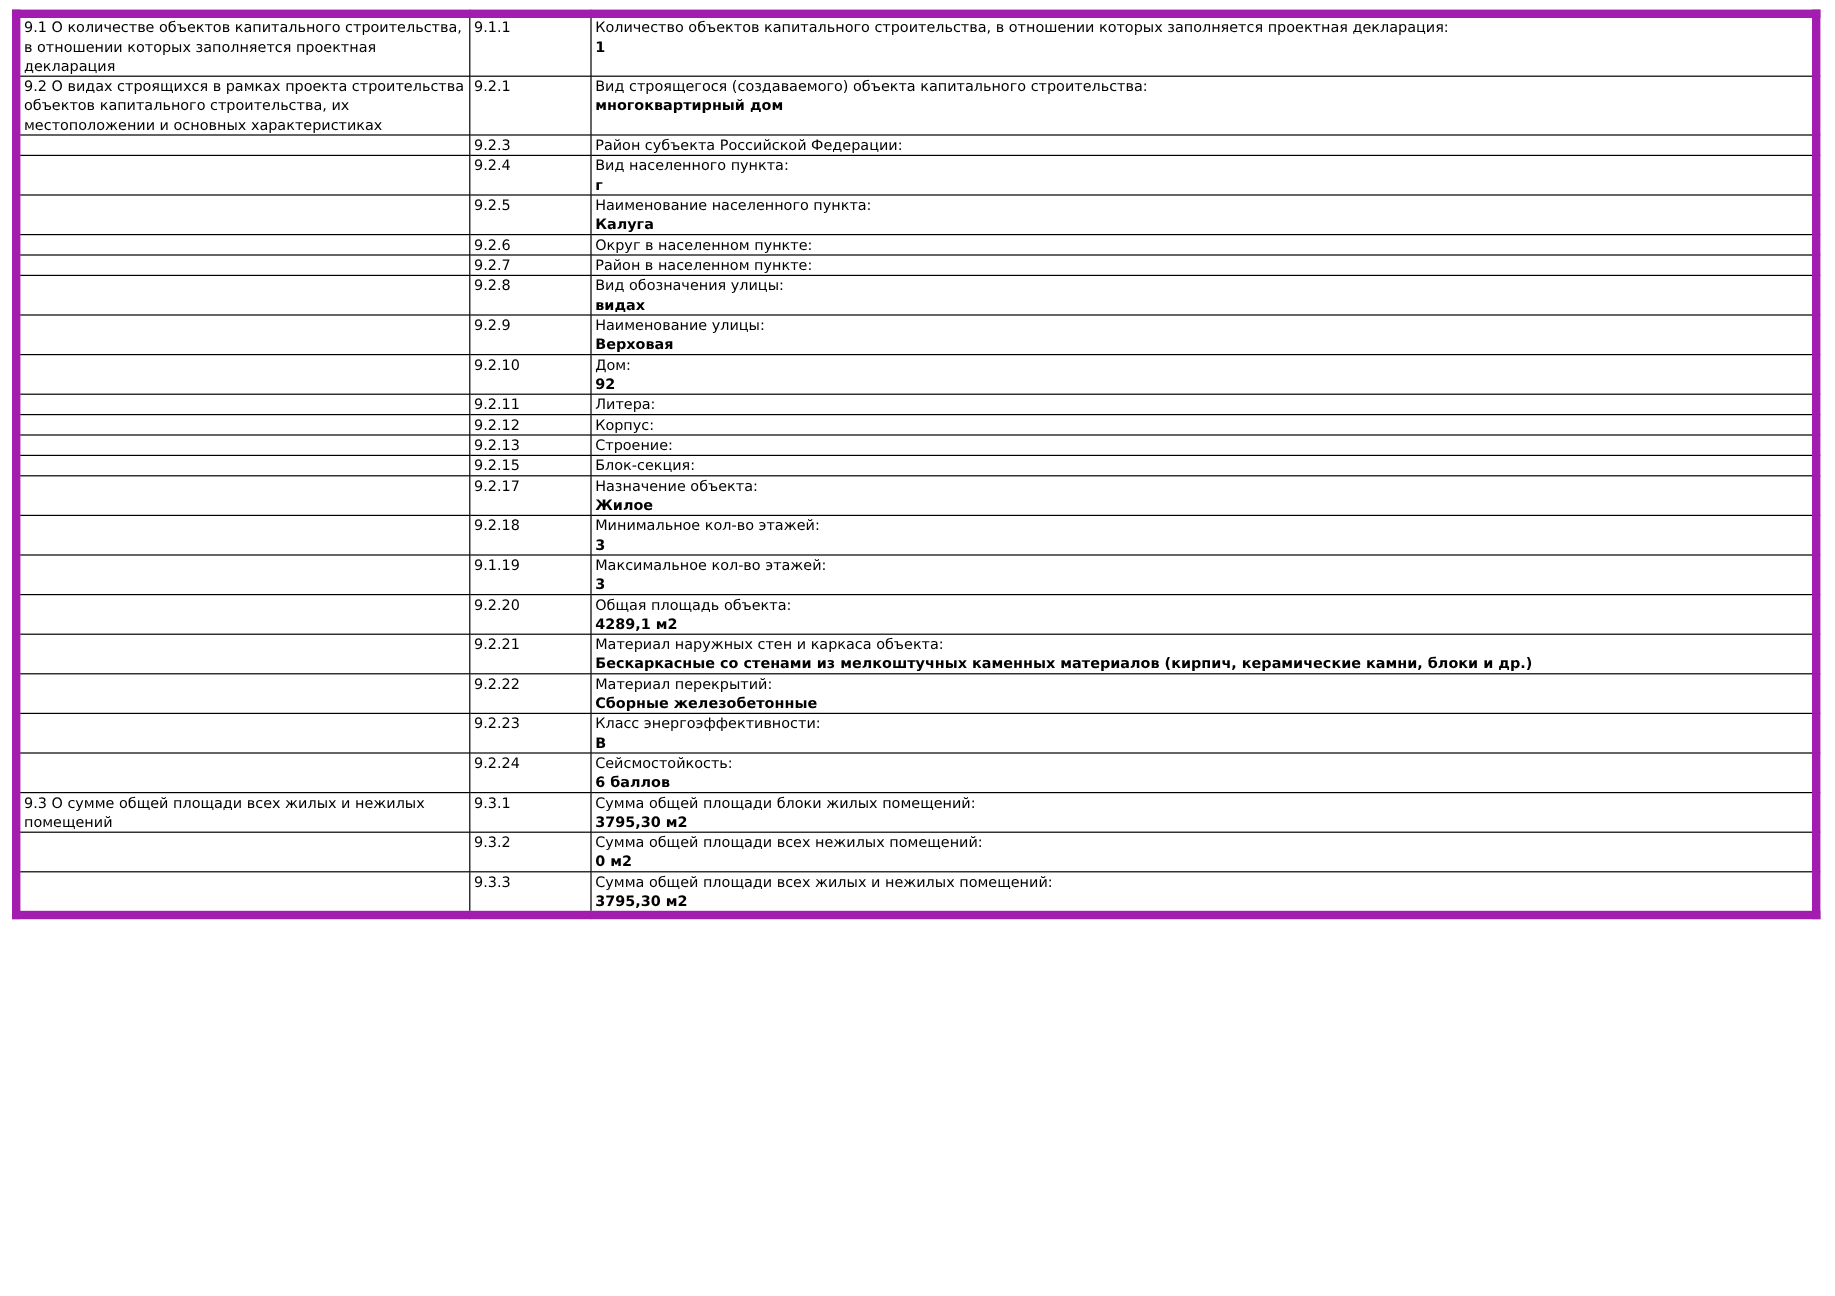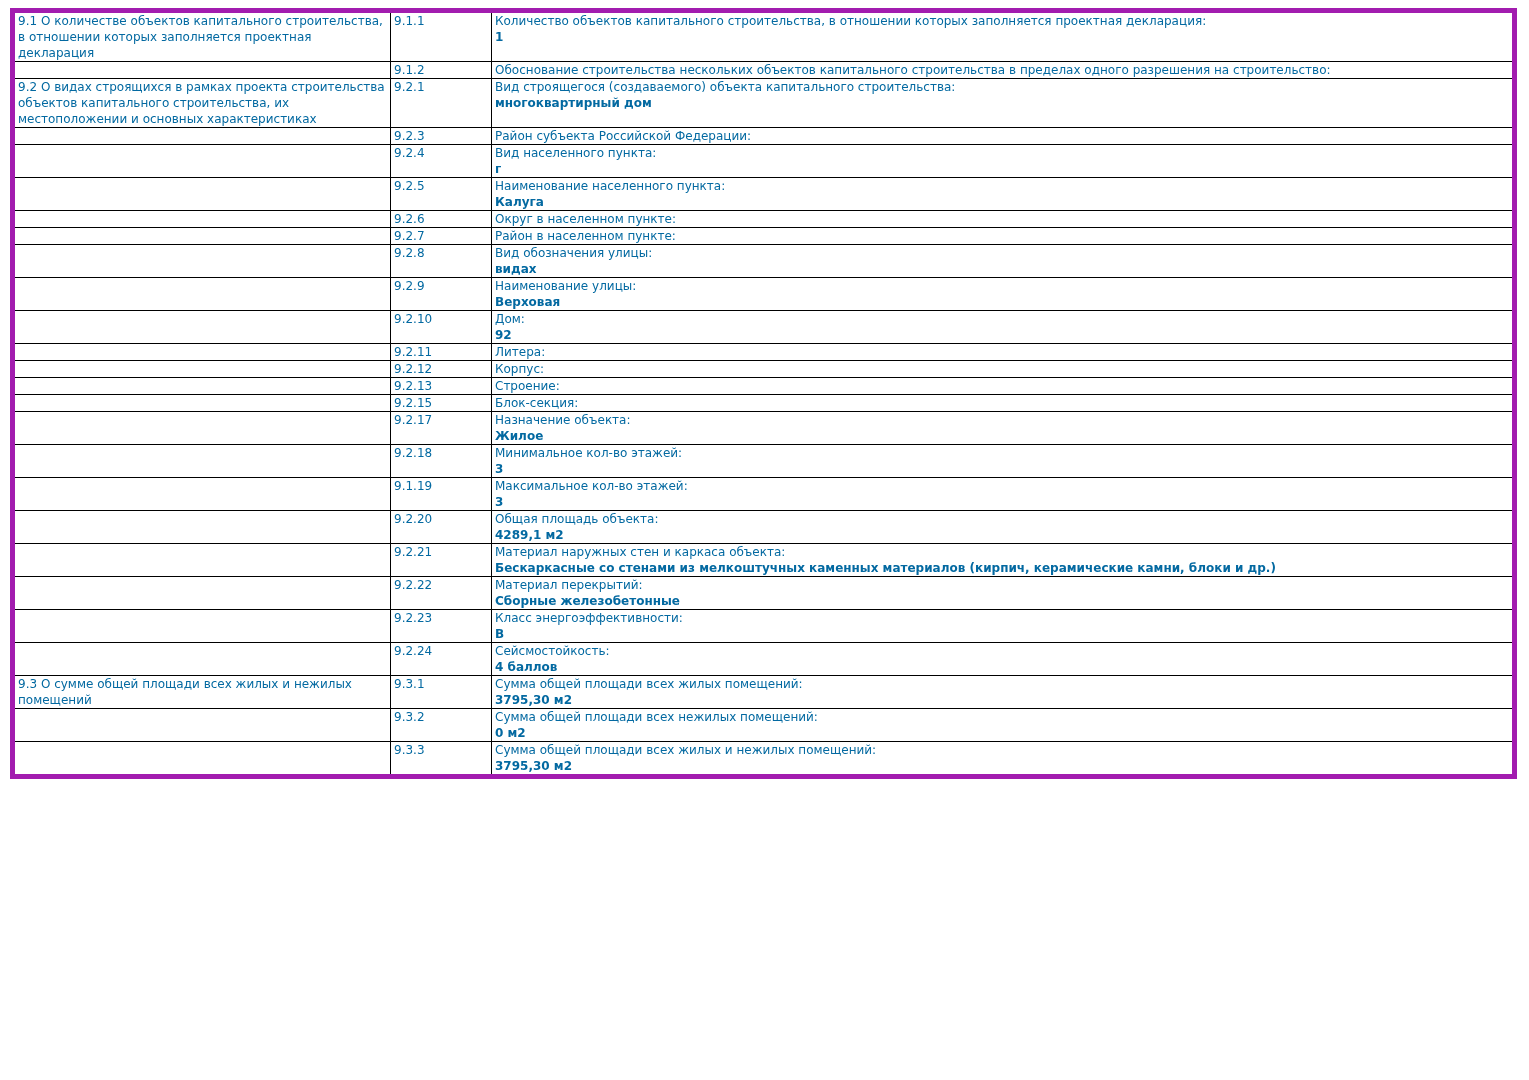--- a/index.html
+++ b/index.html
@@ -10,24 +10,24 @@
     height: 1080px;
     font-family: "DejaVu Sans", "Liberation Sans", sans-serif;
   }
   .doc-table {
     position: absolute;
     left: 10px;
     top: 8px;
     width: 1507px;
     border-collapse: collapse;
     table-layout: fixed;
-    color: #0369a1;
+    color: #000000;
     font-size: 12px;
     line-height: 16px;
-    border: 5px solid #a21caf;
+    border: 7px solid #a21caf;
   }
   .doc-table td {
     border: 1px solid #000000;
     padding: 0 3px;
     vertical-align: top;
     overflow: hidden;
     word-wrap: break-word;
   }
   .section-cell { vertical-align: top; }
   .num-cell { vertical-align: middle; margin-top: 10px; }
@@ -46,27 +46,20 @@
   <tbody>
       <tr>
         <td class="section-cell">9.1 О количестве объектов капитального строительства, в отношении которых заполняется проектная декларация</td>
         <td class="num-cell">9.1.1</td>
         <td class="content-cell">
           <div class="label">Количество объектов капитального строительства, в отношении которых заполняется проектная декларация:</div>
           <div class="value">1</div>
         </td>
       </tr>
       <tr>
-        <td class="section-cell"></td>
-        <td class="num-cell">9.1.2</td>
-        <td class="content-cell">
-          <div class="label">Обоснование строительства нескольких объектов капитального строительства в пределах одного разрешения на строительство:</div>
-        </td>
-      </tr>
-      <tr>
         <td class="section-cell">9.2 О видах строящихся в рамках проекта строительства объектов капитального строительства, их местоположении и основных характеристиках</td>
         <td class="num-cell">9.2.1</td>
         <td class="content-cell">
           <div class="label">Вид строящегося (создаваемого) объекта капитального строительства:</div>
           <div class="value">многоквартирный дом</div>
         </td>
       </tr>
       <tr>
         <td class="section-cell"></td>
         <td class="num-cell">9.2.3</td>
@@ -210,28 +203,28 @@
         <td class="content-cell">
           <div class="label">Класс энергоэффективности:</div>
           <div class="value">В</div>
         </td>
       </tr>
       <tr>
         <td class="section-cell"></td>
         <td class="num-cell">9.2.24</td>
         <td class="content-cell">
           <div class="label">Сейсмостойкость:</div>
-          <div class="value">4 баллов</div>
+          <div class="value">6 баллов</div>
         </td>
       </tr>
       <tr>
         <td class="section-cell">9.3 О сумме общей площади всех жилых и нежилых помещений</td>
         <td class="num-cell">9.3.1</td>
         <td class="content-cell">
-          <div class="label">Сумма общей площади всех жилых помещений:</div>
+          <div class="label">Сумма общей площади блоки жилых помещений:</div>
           <div class="value">3795,30 м2</div>
         </td>
       </tr>
       <tr>
         <td class="section-cell"></td>
         <td class="num-cell">9.3.2</td>
         <td class="content-cell">
           <div class="label">Сумма общей площади всех нежилых помещений:</div>
           <div class="value">0 м2</div>
         </td>

